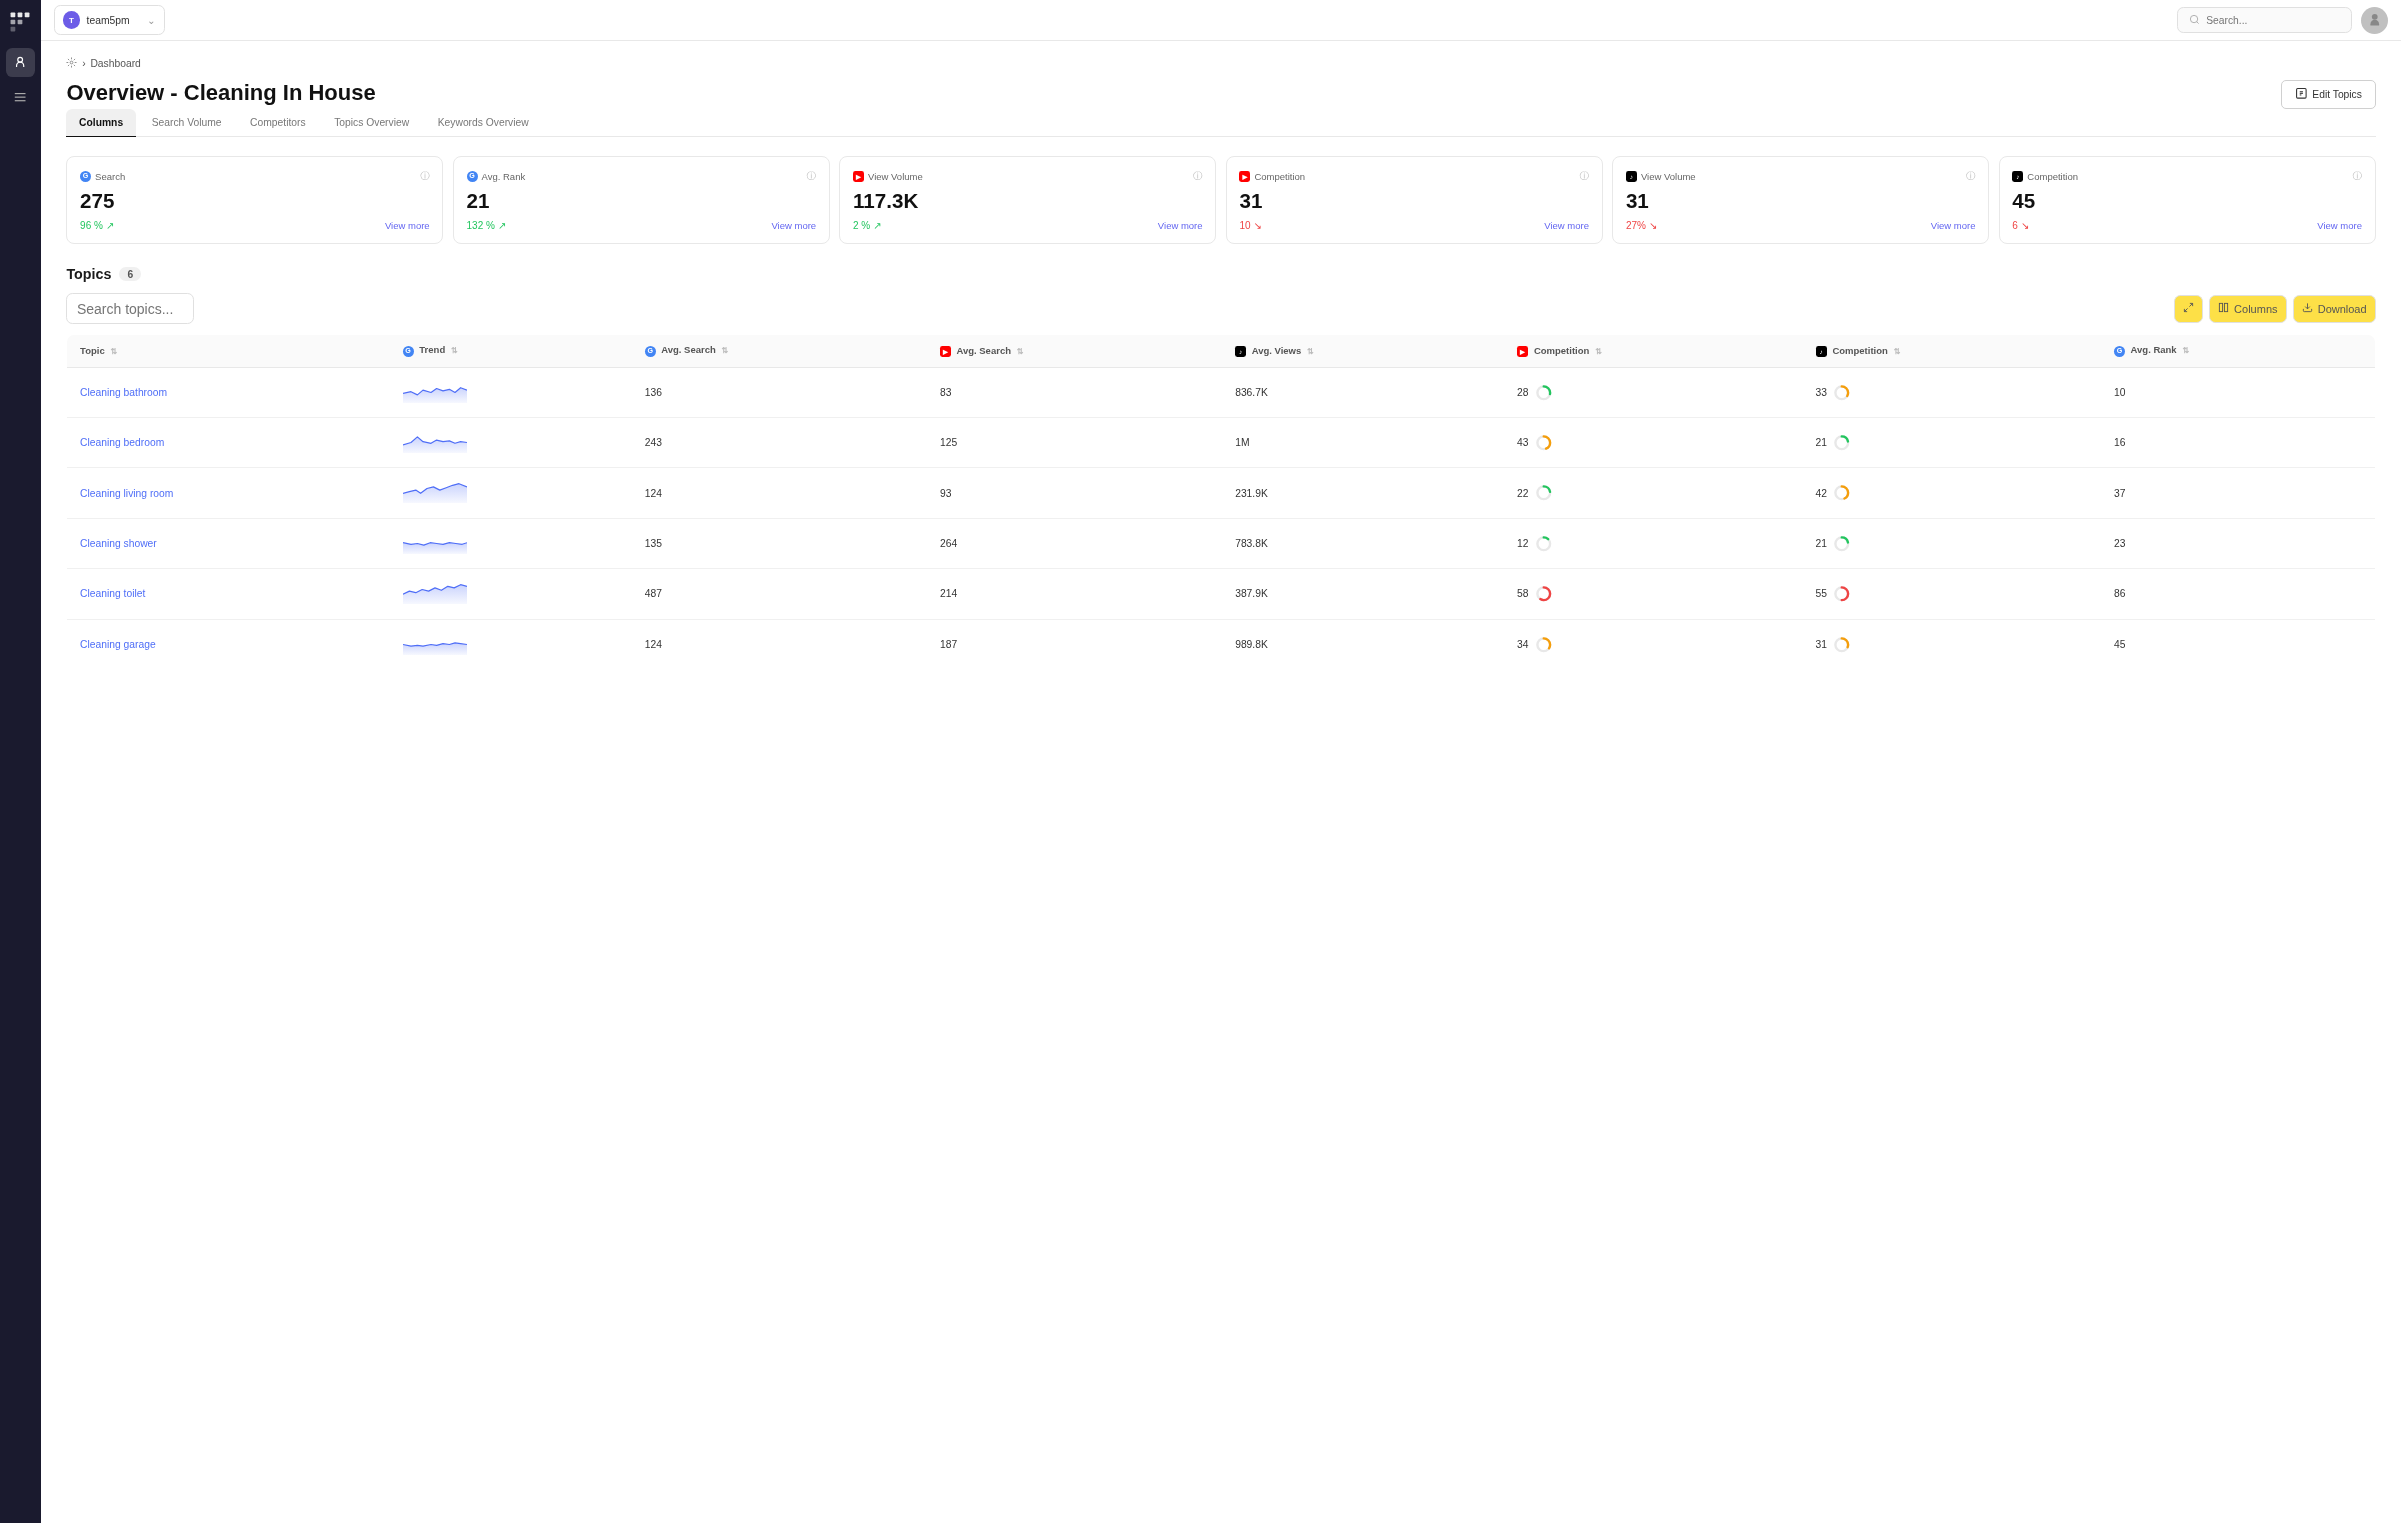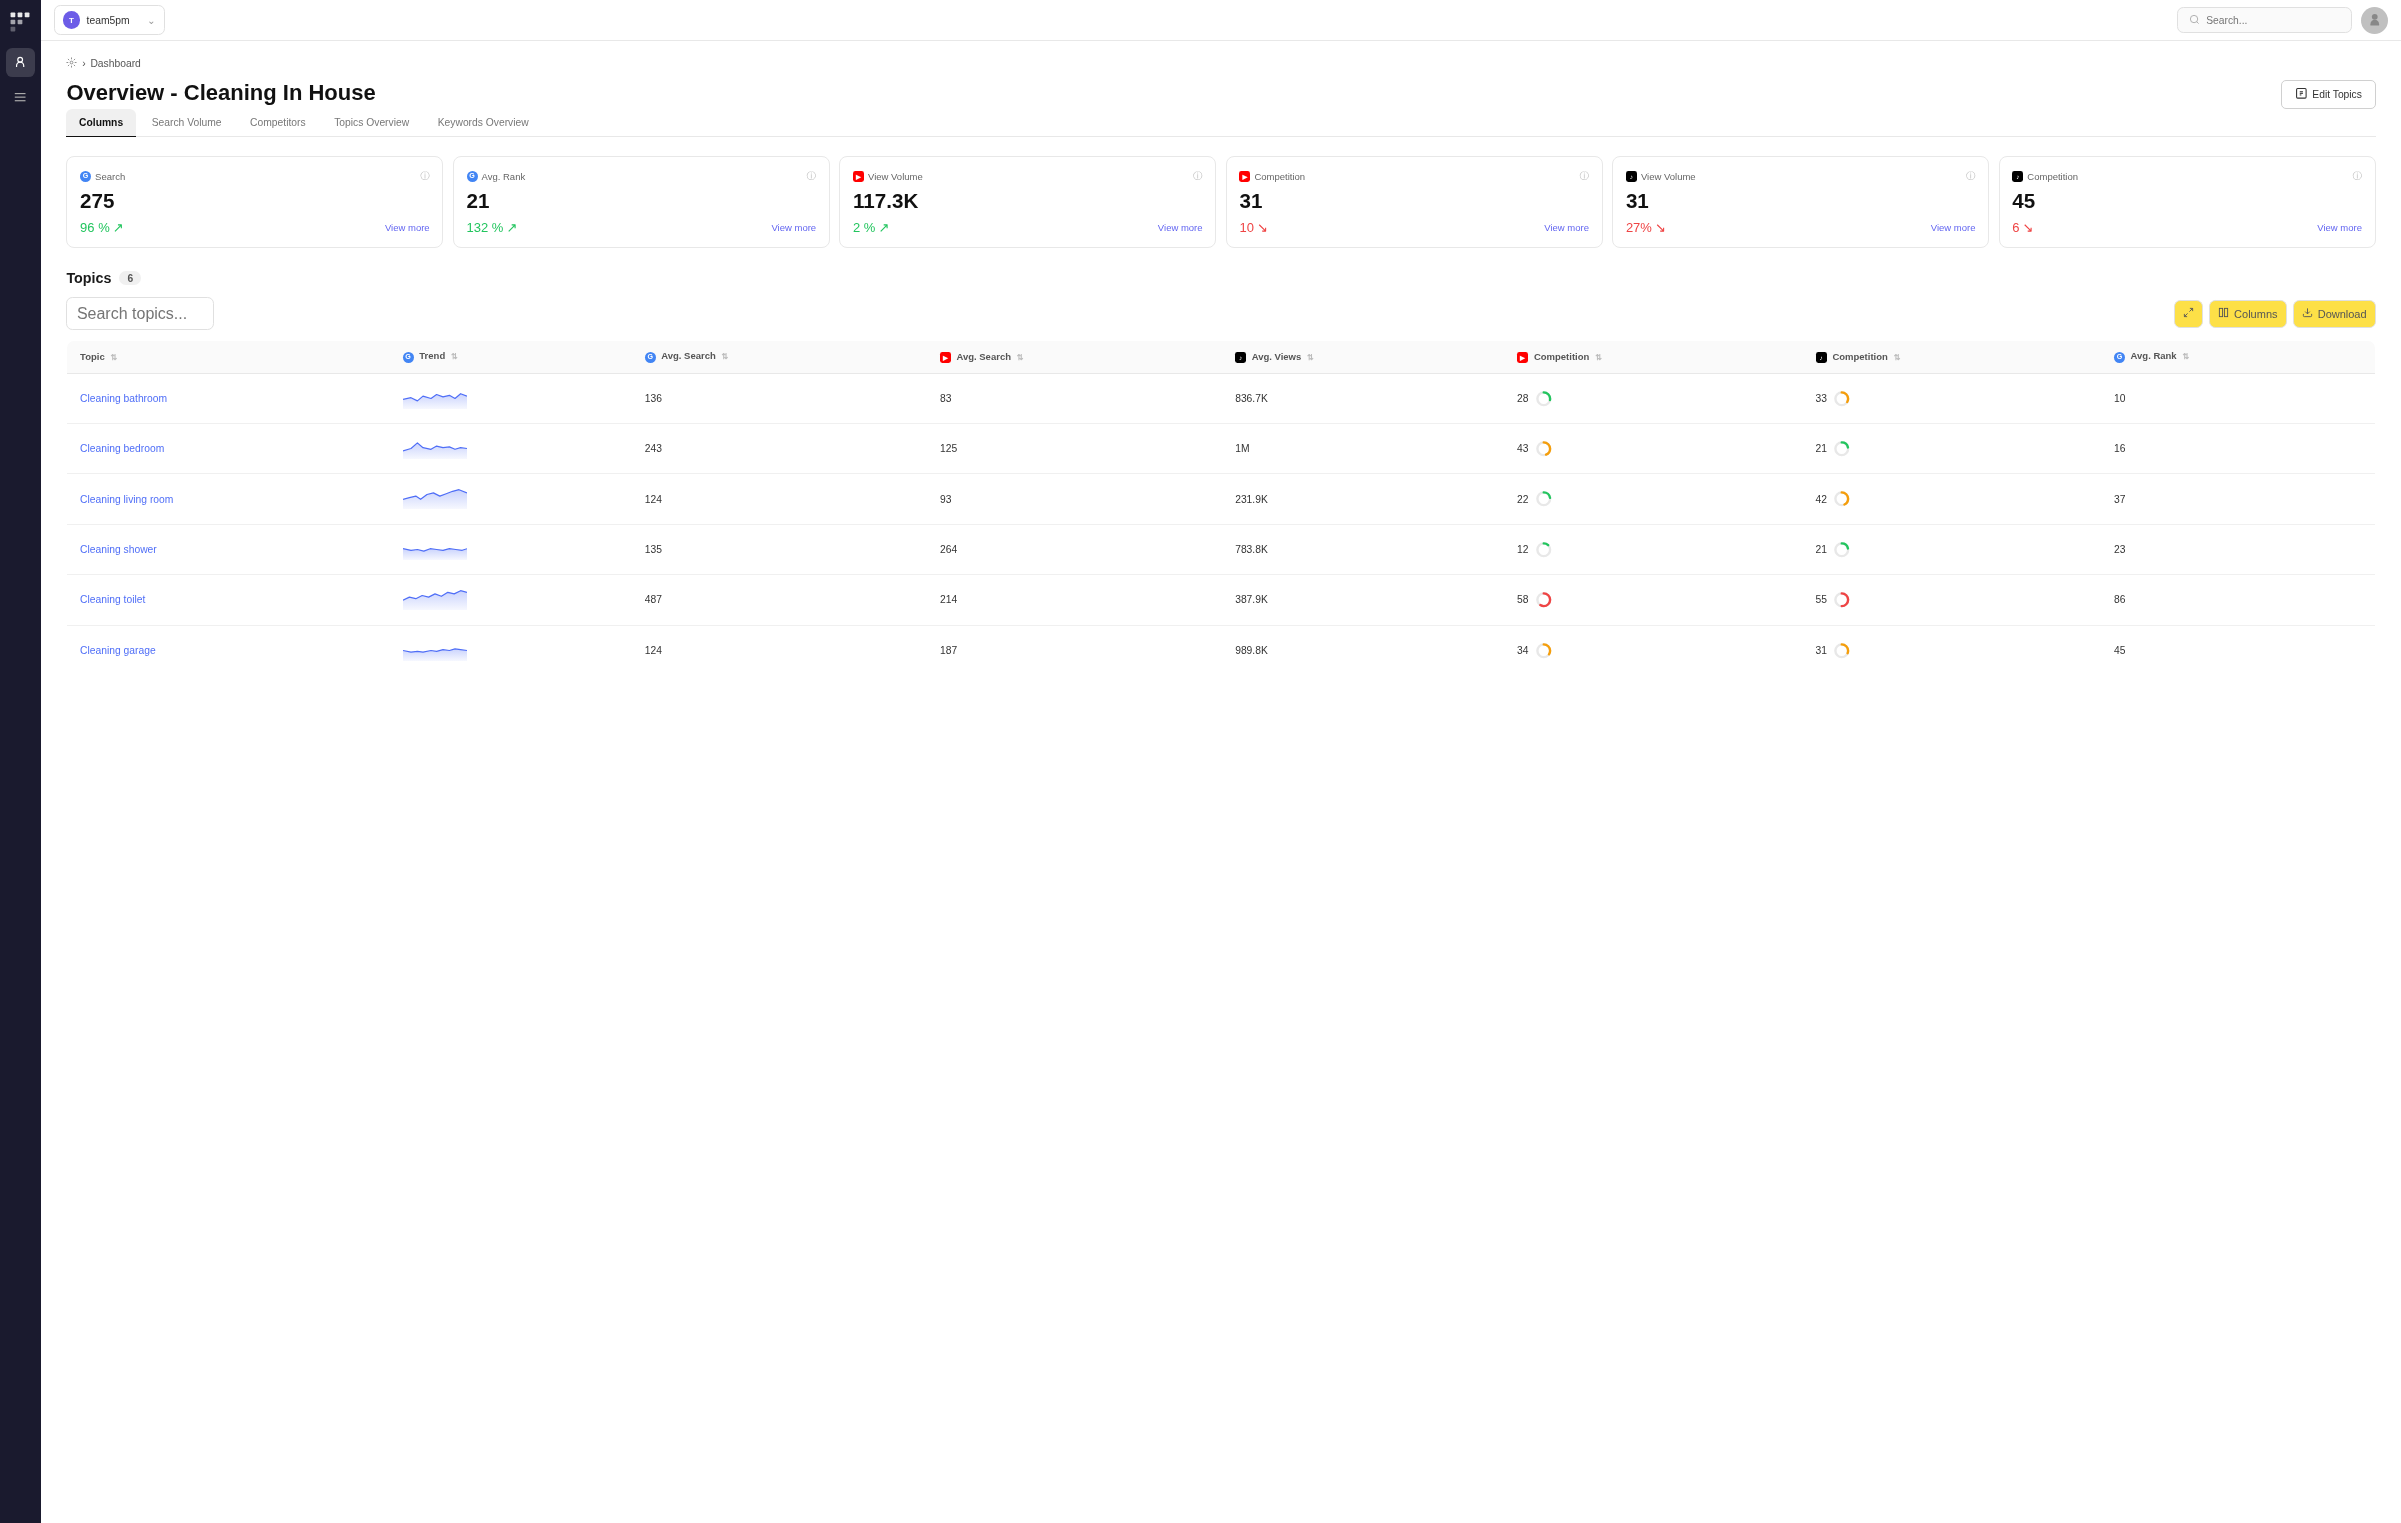--- a/index.html
+++ b/index.html
@@ -39,36 +39,36 @@
     .tab { padding: 8px 12.7px; font-size: 10.3px; color: #777; cursor: pointer; border-bottom: 1.6px solid transparent; margin-bottom: -0.8px; font-weight: 400; }
     .tab.active { color: #111; font-weight: 600; background: #f0f0f0; border-radius: 6.4px 6.4px 0 0; border-bottom: 1.6px solid #111; }
 
     
     .metric-cards { display: grid; grid-template-columns: repeat(6, 1fr); gap: 9.5px; margin-bottom: 22px; }
     .metric-card { background: #fff; border: 0.8px solid #e8e8e8; border-radius: 8px; padding: 12.7px; }
     .metric-card-header { display: flex; align-items: center; justify-content: space-between; margin-bottom: 6.4px; }
     .metric-card-label { display: flex; align-items: center; gap: 4px; font-size: 9.5px; color: #666; font-weight: 500; }
     .metric-card-value { font-size: 20.6px; font-weight: 700; color: #111; margin-bottom: 6.4px; }
     .metric-card-footer { display: flex; align-items: center; justify-content: space-between; }
-    .metric-change { display: flex; align-items: flex-end; gap: 3px; font-size: 13px; font-weight: 500; }
+    .metric-change { display: flex; align-items: flex-end; gap: 3px; font-size: 10px; font-weight: 500; }
     .metric-change.up { color: #22c55e; }
     .metric-change.down { color: #ef4444; }
     .view-more { font-size: 9.5px; color: #6366f1; cursor: pointer; font-weight: 500; }
     .info-icon { color: #bbb; font-size: 9.5px; cursor: pointer; }
 
     
     .platform-g { display: inline-block; width: 11px; height: 11px; background: #4285f4; border-radius: 50%; color: #fff; font-size: 7.1px; font-weight: 700; text-align: center; line-height: 11px; }
     .platform-yt { display: inline-block; width: 11px; height: 11px; background: #ff0000; border-radius: 2.4px; color: #fff; font-size: 6.4px; font-weight: 700; text-align: center; line-height: 11px; }
     .platform-tt { display: inline-block; width: 11px; height: 11px; background: #000; border-radius: 2.4px; color: #fff; font-size: 6.4px; font-weight: 700; text-align: center; line-height: 11px; }
 
     
     .topics-section-header { display: flex; align-items: center; justify-content: space-between; margin-bottom: 11px; }
     .topics-title { display: flex; align-items: center; gap: 8px; font-size: 14.3px; font-weight: 700; }
     .topics-count { background: #f0f0f0; color: #555; border-radius: 16px; padding: 1.6px 8px; font-size: 10.3px; font-weight: 600; }
-    .search-topics { padding: 6.4px 9.5px; border: 0.8px solid #e0e0e0; border-radius: 6.4px; font-size: 16px; color: #999; background: #fff; outline: none; width: 148px; }
+    .search-topics { padding: 6.4px 9.5px; border: 0.8px solid #e0e0e0; border-radius: 6.4px; font-size: 14px; color: #999; background: #fff; outline: none; width: 128px; }
     .icon-btn { padding: 6.4px 8px; border: 0.8px solid #e0e0e0; border-radius: 6.4px; background: #fde047; cursor: pointer; color: #555; font-size: 11px; display: flex; align-items: center; gap: 4.8px; }
 
     
     .topics-table { width: 100%; border-collapse: collapse; border: 0.8px solid #e8e8e8; border-radius: 8px; overflow: hidden; }
     .topics-table th { padding: 9.5px 12.7px; text-align: left; font-size: 9.5px; font-weight: 600; color: #555; background: #fafafa; border-bottom: 0.8px solid #e8e8e8; white-space: nowrap; }
     .topics-table th .sort-icon { color: #bbb; margin-left: 3.2px; font-size: 8px; }
     .topics-table td { padding: 11px 12.7px; font-size: 10.3px; color: #333; border-bottom: 0.8px solid #f0f0f0; }
     .topics-table tr:last-child td { border-bottom: none; }
     .topic-link { color: #4f6ef7; text-decoration: none; font-weight: 500; cursor: pointer; }
 

